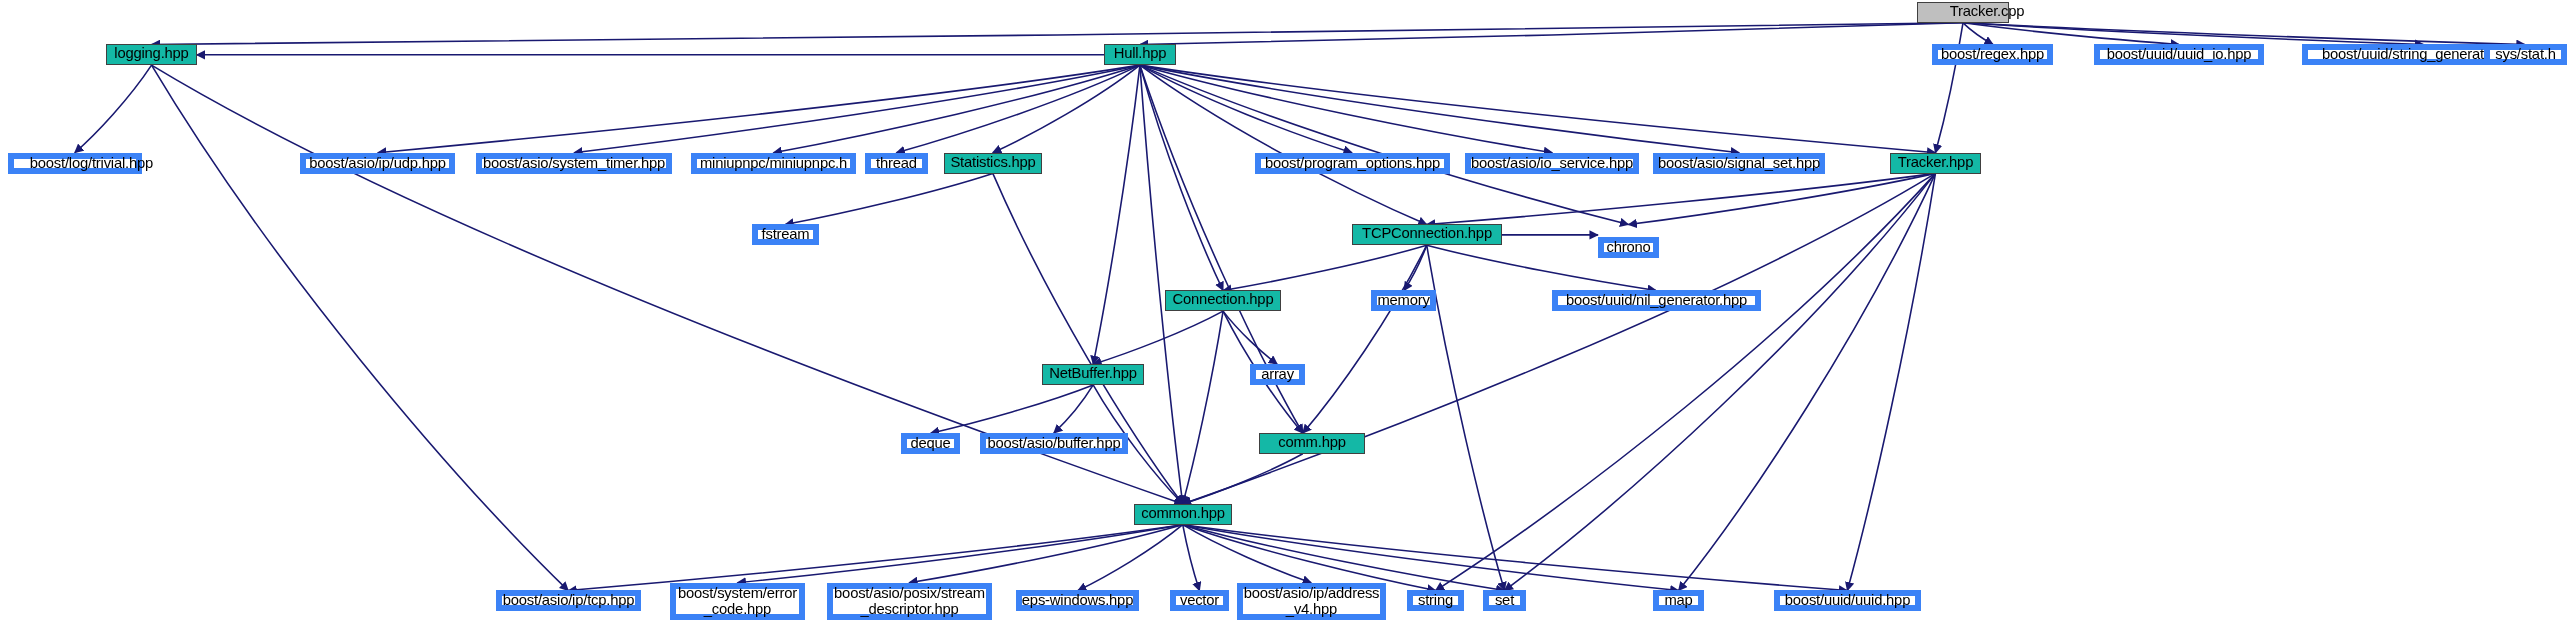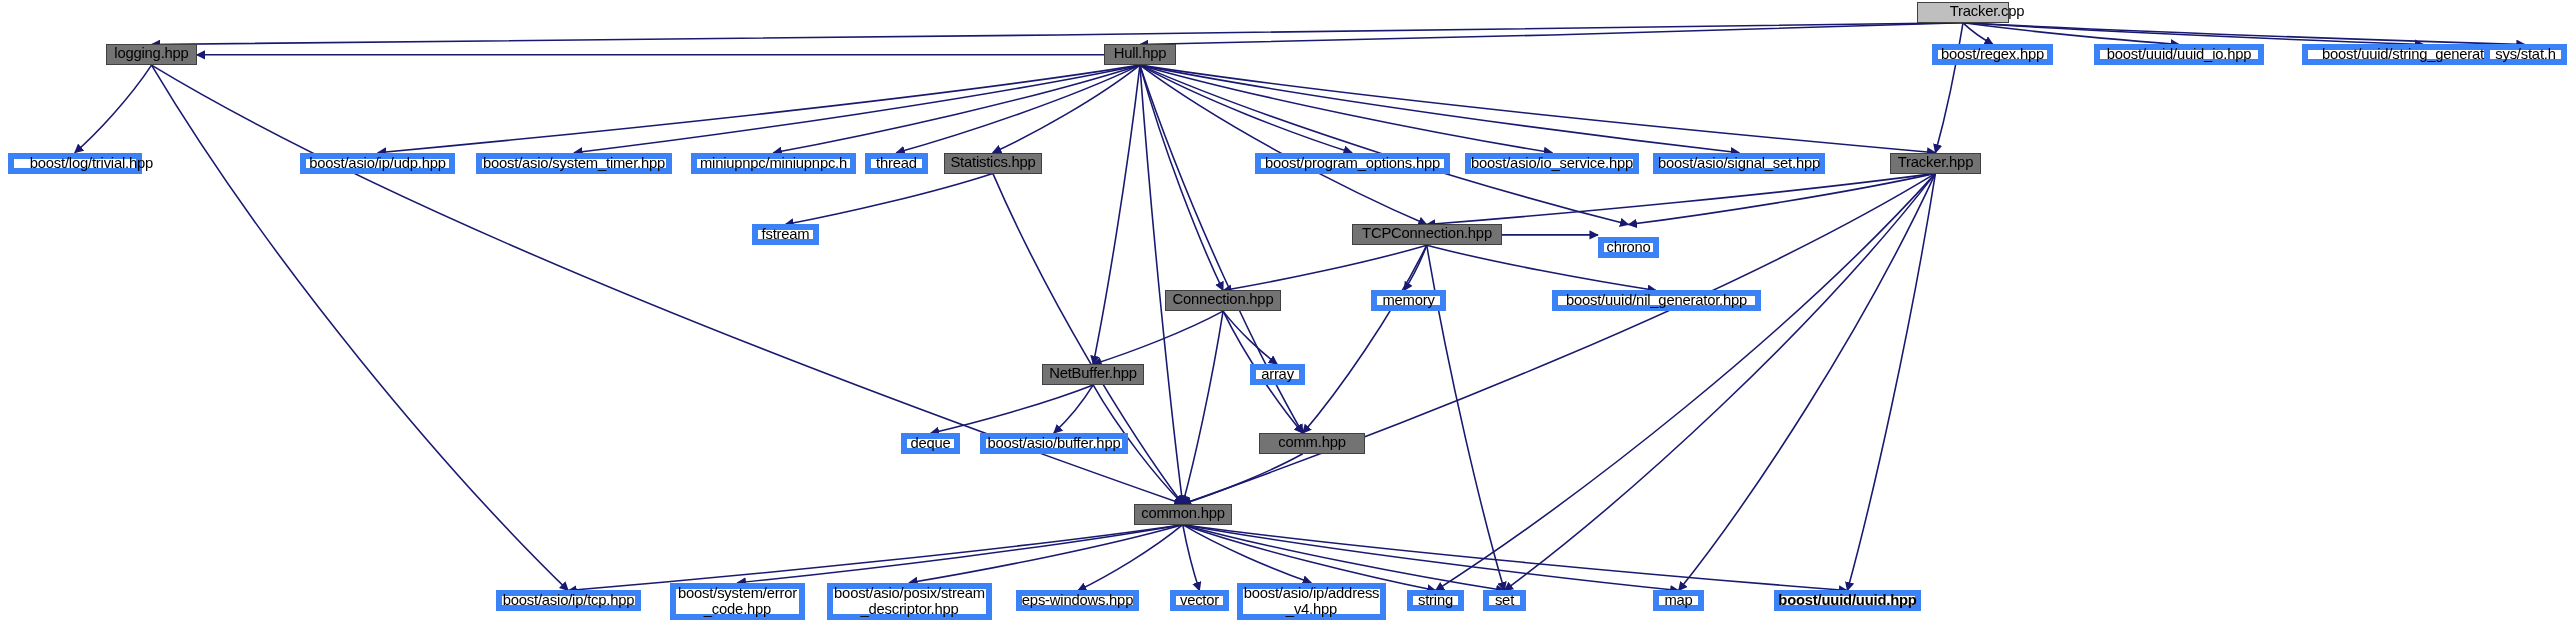--- a/index.html
+++ b/index.html
@@ -36,21 +36,21 @@
     line-height: 15.7px;
     color: #000000;
     background: #ffffff;
     border: 6px solid #3b82f6;
     white-space: pre;
     letter-spacing: -0.2px;
     z-index: 5;
   }
   .node.hdr {
     border: 1.5px solid #404040;
-    background: #737373;
+    background: #14b8a6;
   }
   .node.root {
     border: 1.5px solid #404040;
     background: #bfbfbf;
   }
 </style>
 </head>
 <body>
 
 <div id="graph">
@@ -137,36 +137,36 @@
       <div class="node" style="left: 865px; top: 153px; width: 63px; height: 20.7px;">thread</div>
       <div class="node hdr" style="left: 944px; top: 153px; width: 98px; height: 20.7px;">Statistics.hpp</div>
       <div class="node" style="left: 1255px; top: 153px; width: 195px; height: 20.7px;">boost/program_options.hpp</div>
       <div class="node" style="left: 1465px; top: 153px; width: 174px; height: 20.7px;">boost/asio/io_service.hpp</div>
       <div class="node" style="left: 1653px; top: 153px; width: 172px; height: 20.7px;">boost/asio/signal_set.hpp</div>
       <div class="node hdr" style="left: 1890px; top: 153px; width: 91px; height: 20.7px;">Tracker.hpp</div>
       <div class="node" style="left: 752px; top: 224px; width: 67px; height: 20.7px;">fstream</div>
       <div class="node hdr" style="left: 1352px; top: 224px; width: 150px; height: 20.7px;">TCPConnection.hpp</div>
       <div class="node" style="left: 1598px; top: 224px; width: 61px; height: 20.7px; margin-top: 13px;">chrono</div>
       <div class="node hdr" style="left: 1165px; top: 290px; width: 116px; height: 20.7px;">Connection.hpp</div>
-      <div class="node" style="left: 1371px; top: 290px; width: 75px; height: 20.7px;">memory</div>
+      <div class="node" style="left: 1371px; top: 290px; width: 65px; height: 20.7px;">memory</div>
       <div class="node" style="left: 1552px; top: 290px; width: 209px; height: 20.7px;">boost/uuid/nil_generator.hpp</div>
       <div class="node hdr" style="left: 1042px; top: 364px; width: 102px; height: 20.7px;">NetBuffer.hpp</div>
       <div class="node" style="left: 1250px; top: 364px; width: 55px; height: 20.7px;">array</div>
       <div class="node" style="left: 901px; top: 433px; width: 59px; height: 20.7px;">deque</div>
       <div class="node" style="left: 980px; top: 433px; width: 148px; height: 20.7px;">boost/asio/buffer.hpp</div>
       <div class="node hdr" style="left: 1259px; top: 433px; width: 106px; height: 20.7px;">comm.hpp</div>
       <div class="node hdr" style="left: 1134px; top: 504px; width: 98px; height: 20.7px;">common.hpp</div>
       <div class="node" style="left: 496px; top: 590px; width: 145px; height: 20.7px;">boost/asio/ip/tcp.hpp</div>
       <div class="node" style="left: 670px; top: 583px; width: 135px; height: 37px;">boost/system/error
 _code.hpp</div>
       <div class="node" style="left: 827px; top: 583px; width: 165px; height: 37px;">boost/asio/posix/stream
 _descriptor.hpp</div>
       <div class="node" style="left: 1016px; top: 590px; width: 123px; height: 20.7px;">eps-windows.hpp</div>
       <div class="node" style="left: 1170px; top: 590px; width: 59px; height: 20.7px;">vector</div>
       <div class="node" style="left: 1237px; top: 583px; width: 149px; height: 37px;">boost/asio/ip/address
 _v4.hpp</div>
       <div class="node" style="left: 1407px; top: 590px; width: 57px; height: 20.7px;">string</div>
       <div class="node" style="left: 1483px; top: 590px; width: 43px; height: 20.7px;">set</div>
       <div class="node" style="left: 1653px; top: 590px; width: 51px; height: 20.7px;">map</div>
-      <div class="node" style="left: 1774px; top: 590px; width: 147px; height: 20.7px; font-weight: bold;">boost/uuid/uuid.hpp</div>
+      <div class="node" style="left: 1774px; top: 590px; width: 147px; height: 20.7px;">boost/uuid/uuid.hpp</div>
     </div>
 </div>
 
 
 </body></html>

